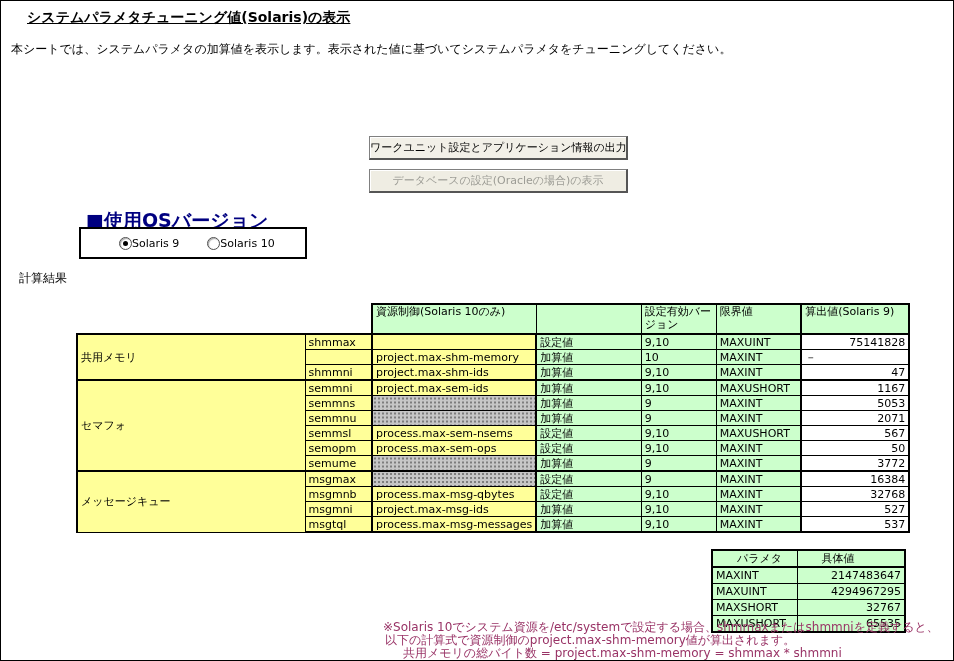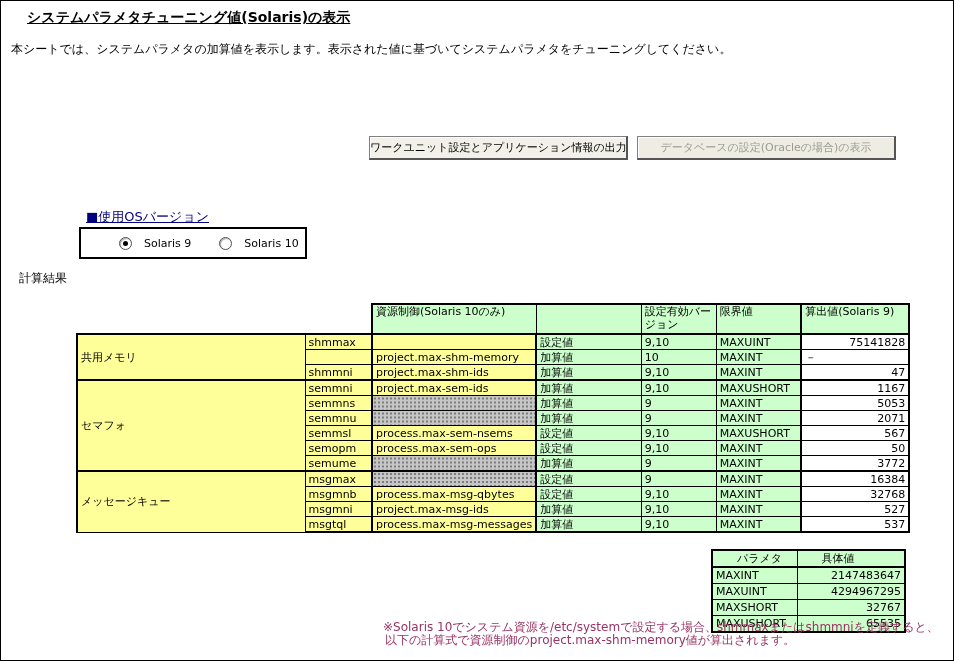--- a/index.html
+++ b/index.html
@@ -6,35 +6,35 @@
   .screen{
     position:relative;width:952px;height:659px;background:#ffffff;
     border:1px solid #000;overflow:hidden;
     font-family:"DejaVu Sans",sans-serif;color:#000;
   }
   .abs{position:absolute;}
   .page-title{left:18px;top:8px;font-size:14px;font-weight:bold;text-decoration:underline;white-space:nowrap;margin-left:8px;}
   .page-desc{left:10px;top:40px;font-size:12px;white-space:nowrap;}
 
   
-  .btn-stack{left:368px;top:135px;display:flex;flex-direction:row;gap:9px;}
+  .btn-stack{left:368px;top:135px;display:flex;flex-direction:column;gap:9px;}
   .xbtn{
     width:259px;height:24px;font-family:"DejaVu Sans",sans-serif;font-size:11px;
     background:#F2F0E8;color:#000;
     border:1px solid #808080;border-right:2px solid #555;border-bottom:2px solid #555;
     padding:0;white-space:nowrap;cursor:pointer;
     box-shadow:inset 1px 1px 0 #fff;
   }
   .xbtn:disabled{color:#9b9b94;cursor:default;background:#EFEDE3;}
 
   
-  .os-label{left:85px;top:207px;font-size:13px;font-weight:normal;color:#000080;text-decoration:underline;white-space:nowrap;}
+  .os-label{left:85px;top:207px;font-size:19px;font-weight:bold;color:#000080;text-decoration:underline;white-space:nowrap;}
   .os-box{left:78px;top:226px;width:228px;height:32px;border:2px solid #000;
     display:flex;align-items:center;padding-left:38px;gap:28px;box-sizing:border-box;background:#fff;}
-  .radio-item{display:flex;align-items:flex-start;gap:12px;cursor:pointer;}
+  .radio-item{display:flex;align-items:flex-start;gap:0;cursor:pointer;}
   .radio{width:11px;height:11px;border-radius:50%;border:1px solid #505050;background:#fff;
     box-shadow:inset 1px 1px 1px #aaa;position:relative;flex:0 0 auto;}
   .radio.checked::after{content:"";position:absolute;left:3px;top:3px;width:5px;height:5px;border-radius:50%;background:#000;}
   .radio-label{font-size:11px;white-space:nowrap;}
 
   .calc-label{left:18px;top:269px;font-size:12px;white-space:nowrap;}
   .tbl-title{left:85px;top:308px;font-size:13px;font-weight:bold;color:#000080;text-decoration:underline;white-space:nowrap;}
 
   
   .main-table{left:75px;top:302px;border-collapse:collapse;table-layout:fixed;font-size:11px;}
@@ -269,15 +269,16 @@
         <tr>
           <td class="c0 name">MAXUSHORT</td>
           <td class="c1">65535</td>
         </tr>
       </tbody>
   </table>
 
   <div class="abs footnote">
     <div class="l1">※Solaris 10でシステム資源を/etc/systemで設定する場合、shmmaxまたはshmmniを定義すると、</div>
     <div class="l2">以下の計算式で資源制御のproject.max-shm-memory値が算出されます。</div>
+    <div class="l3">共用メモリの総バイト数 = project.max-shm-memory = shmmax * shmmni</div>
   </div>
 
 </div>
 
 </body></html>

